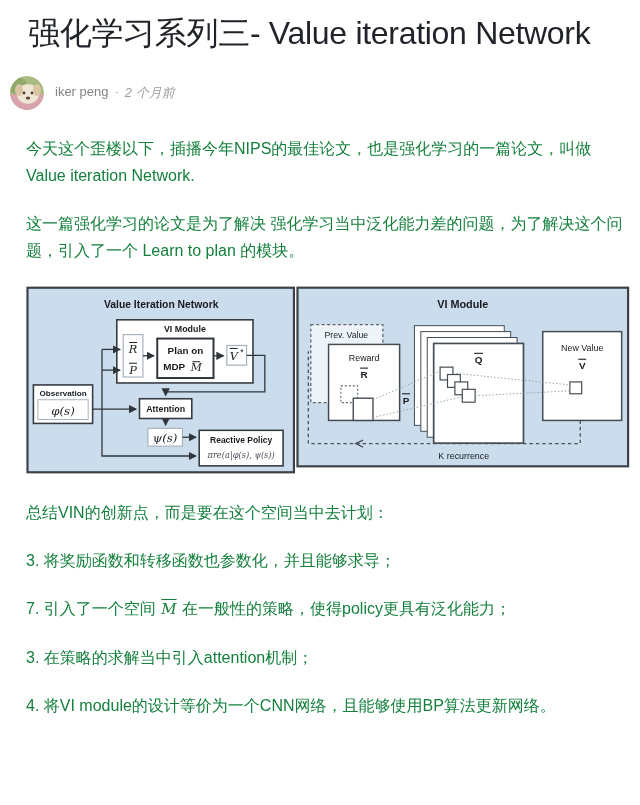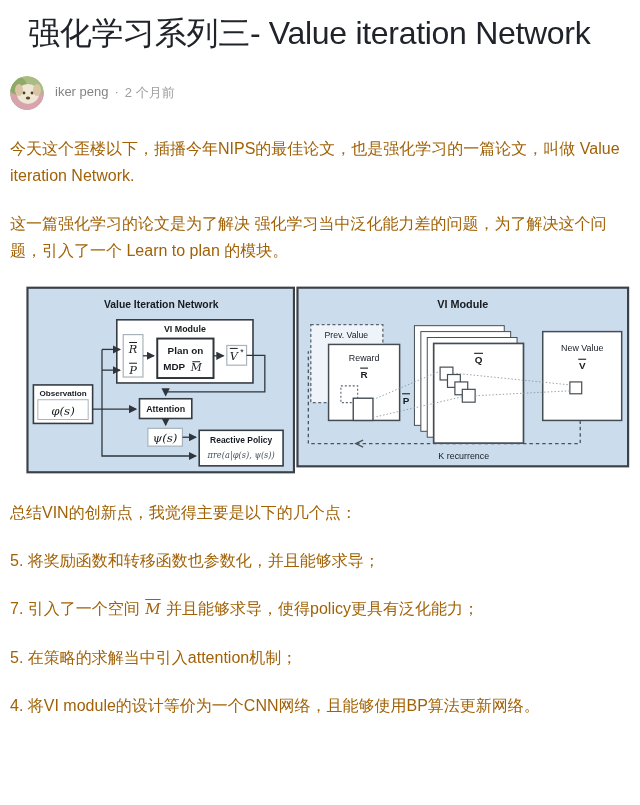--- a/index.html
+++ b/index.html
@@ -4,22 +4,22 @@
 <style>
   html,body{margin:0;padding:0;background:#ffffff;width:640px;height:805px;overflow:hidden;}
   body{font-family:"Liberation Sans","DejaVu Sans",sans-serif;color:#1e1e1e;}
   .article{box-sizing:border-box;width:640px;padding:13px 10px 0 10px;}
   h1.title{font-size:32px;line-height:1.28;font-weight:400;color:#20232a;margin:0 0 22px 18px;letter-spacing:-0.3px;}
   .author-row{display:flex;align-items:center;margin:0 0 25px 0;}
   .avatar{width:34px;height:34px;border-radius:50%;overflow:hidden;flex:0 0 34px;display:block;}
   .author-meta{margin-left:11px;font-size:13px;display:flex;align-items:flex-start;gap:6px;}
   .author-name{color:#848484;}
   .author-sep{color:#9d9d9d;}
-  .author-time{color:#9d9d9d;}
-  p.body-p{font-size:16px;line-height:27px;margin:0 0 21px 0;color:#a16207;}
+  .author-time{color:#9d9d9d;font-style:italic;}
+  p.body-p{font-size:16px;line-height:27px;margin:0 0 21px 16px;color:#15803d;}
   p.bold{font-weight:400;}
   .figures{display:flex;gap:1px;align-items:flex-start;margin:3px 0 24px 0;padding-left:16px;}
   .fig{display:block;}
   .math-m{font-family:"DejaVu Serif","Liberation Serif",serif;font-style:italic;text-decoration:overline;font-size:15px;padding:0 1px;}
   svg text{font-family:"Liberation Sans","DejaVu Sans",sans-serif;fill:#171b20;}
   svg .b{font-weight:bold;}
   svg .ser{font-family:"DejaVu Serif","Liberation Serif",serif;font-style:italic;}
   svg .grayform{fill:#49505a;}
 </style>
 </head>
@@ -166,23 +166,23 @@
         <line x1="181.5" y1="111" x2="277.5" y2="106"></line>
       </g>
 
       <path d="M288,136 V159.5 H12.5 V66" fill="none" stroke="#4a525a" stroke-width="1.3" stroke-dasharray="3.5,3"></path>
       <path d="M68,156 L60.5,159.5 L68,163" fill="none" stroke="#4a525a" stroke-width="1.3"></path>
       <text x="170" y="175" text-anchor="middle" font-size="9">K recurrence</text>
     </svg>
   </div>
 
 
-  <p class="body-p bold">总结VIN的创新点，我觉得主要是以下的几个点：</p>
+  <p class="body-p bold">总结VIN的创新点，而是要在这个空间当中去计划：</p>
 
-  <p class="body-p">5. 将奖励函数和转移函数也参数化，并且能够求导；</p>
+  <p class="body-p">3. 将奖励函数和转移函数也参数化，并且能够求导；</p>
 
-  <p class="body-p"><span>7. 引入了一个空间 </span><span class="math-m">M</span><span> 并且能够求导，使得policy更具有泛化能力；</span></p>
+  <p class="body-p"><span>7. 引入了一个空间 </span><span class="math-m">M</span><span> 在一般性的策略，使得policy更具有泛化能力；</span></p>
 
-  <p class="body-p">5. 在策略的求解当中引入attention机制；</p>
+  <p class="body-p">3. 在策略的求解当中引入attention机制；</p>
 
   <p class="body-p">4. 将VI module的设计等价为一个CNN网络，且能够使用BP算法更新网络。</p>
 
 </div>
 
 </body></html>

